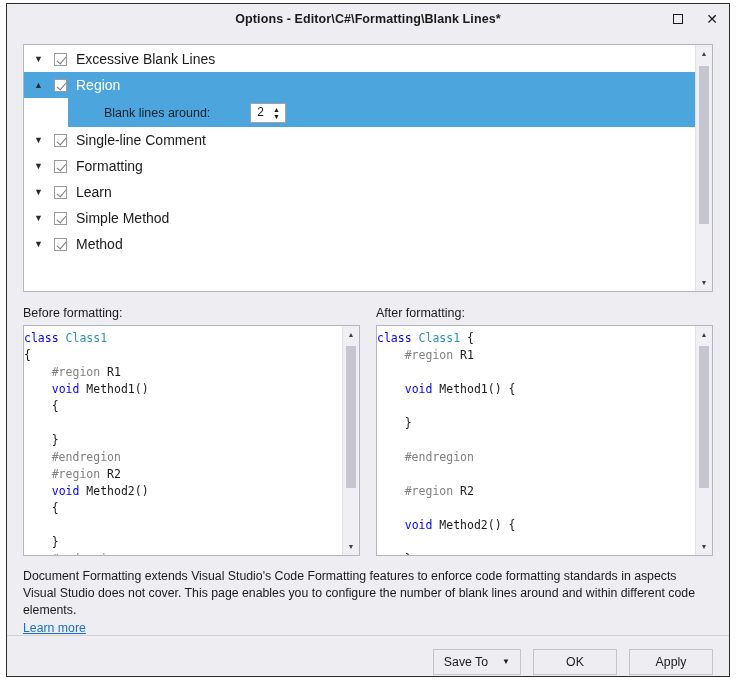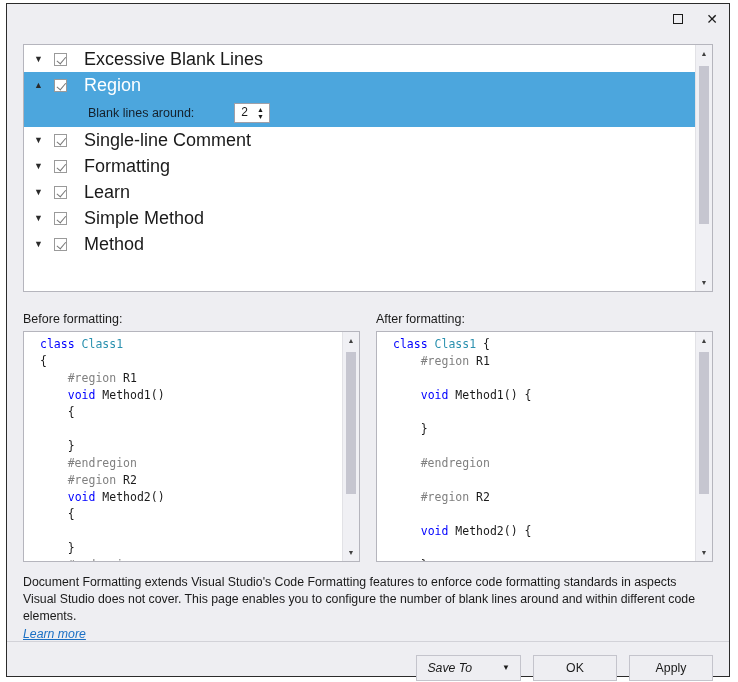--- a/index.html
+++ b/index.html
@@ -115,34 +115,34 @@
   .tree-check.checked::after {
     content: "";
     position: absolute;
     left: 3.5px; top: 1px;
     width: 4px; height: 7.5px;
     border: solid #767676;
     border-width: 0 1.7px 1.7px 0;
     transform: rotate(40deg);
   }
   .tree-label {
-    font-size: 18px;
-    color: #1a1a1a;
-    margin-left: 8px;
+    font-size: 14px;
+    color: #1a1a1a;
   }
   .tree-row.selected .tree-label { color: #ffffff; }
 
   
   .sub-row {
     height: 29px;
     display: flex;
     align-items: center;
-    padding-left: 64px;
+    padding-left: 36px;
     background: #4ca6dd;
     box-sizing: border-box;
+    margin-left: 44px;
   }
   .sub-label {
     font-size: 12.5px;
     color: #14202b;
     width: 146px;
     flex: none;
   }
   .spinner {
     width: 36px; height: 20px;
     background: #ffffff;
@@ -201,21 +201,21 @@
     width: 100%;
     position: relative;
   }
   .sb-thumb {
     position: absolute;
     left: 3px; right: 3px;
     background: #c6c6d0;
   }
   
   .panes {
-    margin-top: 20px;
+    margin-top: 14px;
     display: flex;
     gap: 16px;
     height: 250px;
   }
   .pane {
     flex: 1 1 0;
     display: flex;
     flex-direction: column;
     min-width: 0;
   }
@@ -228,21 +228,21 @@
     flex: 1 1 auto;
     background: #ffffff;
     border: 1px solid #b5b5bd;
     box-sizing: border-box;
     display: flex;
     overflow: hidden;
   }
   .code-area {
     flex: 1 1 auto;
     overflow: hidden;
-    padding: 4px 0 0 16px;
+    padding: 4px 0 0 0;
     font-family: "DejaVu Sans Mono", monospace;
     font-size: 11.5px;
     line-height: 17px;
     white-space: pre;
     min-width: 0;
   }
   .kw   { color: #0000ff; }
   .typ  { color: #2b91af; }
   .pre  { color: #808080; }
   .pln  { color: #1a1a1a; }
@@ -253,21 +253,20 @@
     line-height: 17px;
     color: #1a1a1a;
   }
   .learn-more {
     display: inline-block;
     margin-top: 2px;
     font-size: 12.3px;
     color: #1a6fc4;
     text-decoration: underline;
     cursor: pointer;
-    font-style: italic;
   }
   
   .footer {
     flex: none;
     height: 52px;
     border-top: 1px solid #d2d2d8;
     display: flex;
     align-items: center;
     justify-content: flex-end;
     padding-right: 16px;
@@ -280,33 +279,34 @@
     background: #eeeef2;
     border: 1px solid #c4c4cc;
     box-sizing: border-box;
     display: flex;
     align-items: center;
     justify-content: center;
     font-size: 12.3px;
     color: #1a1a1a;
     cursor: pointer;
   }
-  .btn-saveto { gap: 30px; padding: 0 10px; font-style: italic; }
+  .btn-saveto { gap: 14px; padding: 0 10px; }
   .caret-down {
     font-size: 8px;
     line-height: 1;
     color: #1a1a1a;
   }
 </style>
 </head>
 <body>
 
 <div class="dialog">
 
   <div class="titlebar">
+    <div class="title-text">Options - Editor\C#\Formatting\Blank Lines*</div>
     <div class="title-buttons">
       <div class="title-btn">
         <span class="glyph-max"></span>
       </div>
       <div class="title-btn">
         <span class="glyph-close">✕</span>
       </div>
     </div>
   </div>
 

